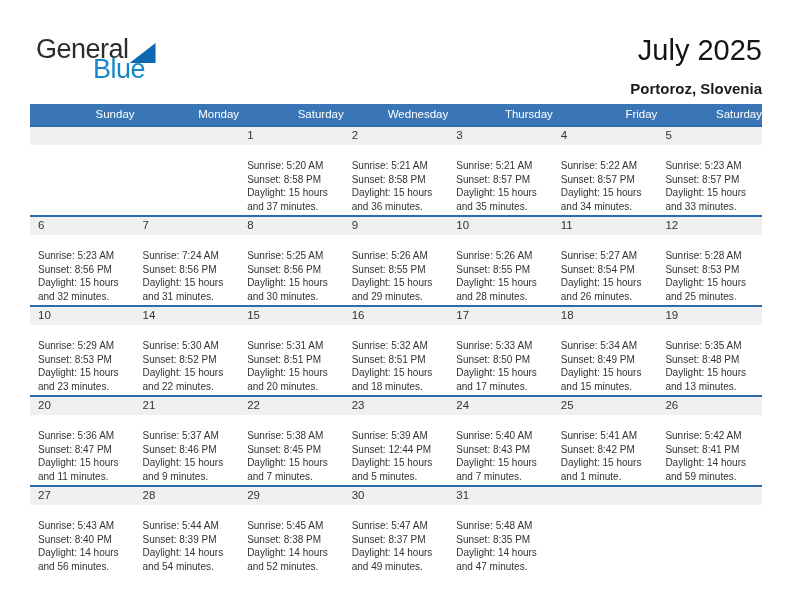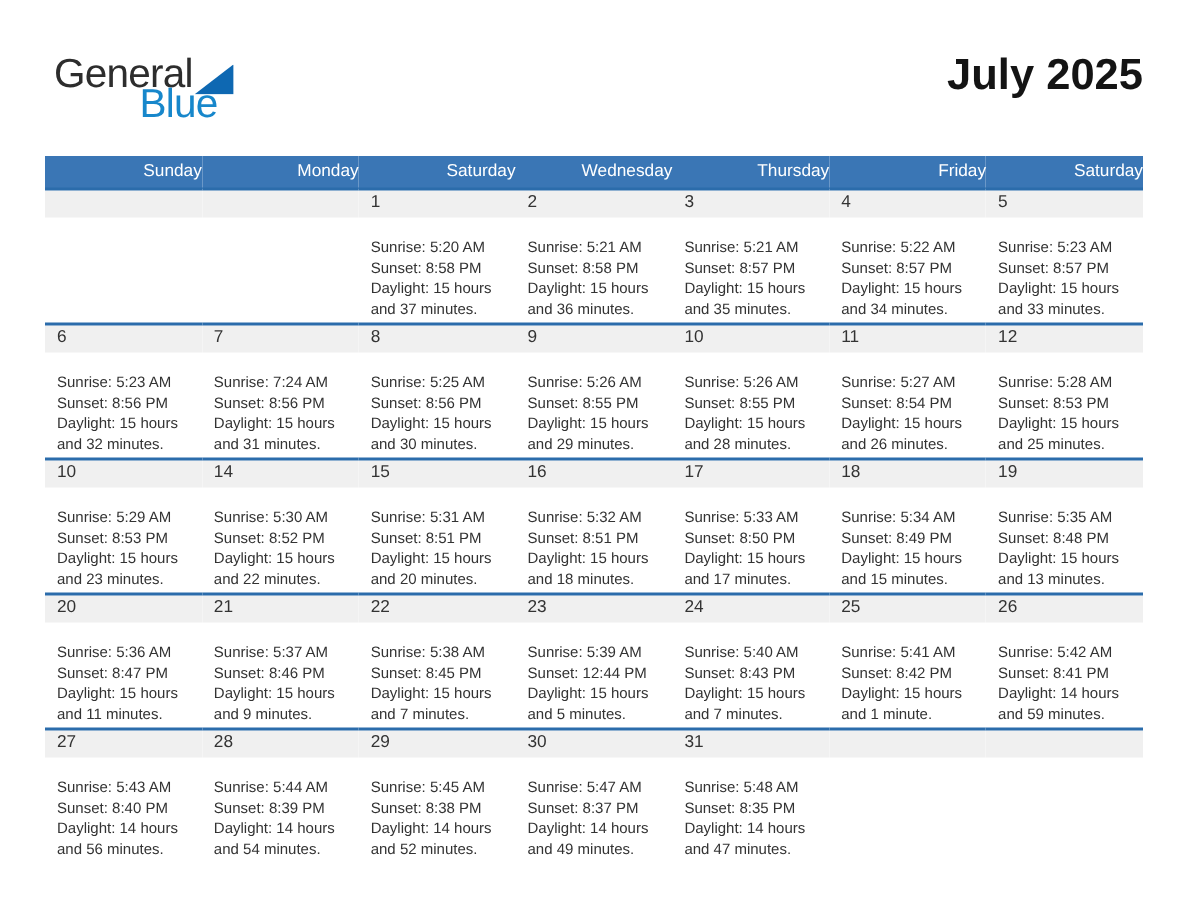--- a/index.html
+++ b/index.html
@@ -12,21 +12,21 @@
   }
   
   .logo{position:absolute;left:36px;top:36px;line-height:1;}
   .logo-row1{display:flex;align-items:flex-end;}
   .logo-general{font-size:27px;color:#2d2d2d;letter-spacing:-0.5px;}
   .tri{display:inline-block;width:26px;height:20px;margin-left:1px;
        background:var(--triangle-blue);
        clip-path:polygon(100% 0,100% 100%,0 100%);}
   .logo-blue{font-size:27px;color:var(--logo-blue);margin:-7px 0 0 57px;letter-spacing:-0.5px;}
   .titleblock{position:absolute;right:30px;top:34px;text-align:right;}
-  .title{font-size:29px;font-weight:700;color:#141414;}
+  .title{font-size:29px;font-weight:400;color:#141414;}
   .subtitle{font-size:15px;font-weight:700;color:#1c1c1c;margin-top:13px;}
   
   table.cal{
     position:absolute;left:30px;top:104px;
     width:732px;border-collapse:collapse;table-layout:fixed;
   }
   .cal th{
     background:var(--header-blue);color:#ffffff;
     font-size:11.5px;font-weight:400;text-align:right;
     padding:4px 0 5px 8px;height:12px;
@@ -53,20 +53,21 @@
   <div class="logo">
     <div class="logo-row1">
       <span class="logo-general">General</span>
       <span class="tri"></span>
     </div>
     <div class="logo-blue">Blue</div>
   </div>
 
   <div class="titleblock">
     <div class="title">July 2025</div>
+    <div class="subtitle">Portoroz, Slovenia</div>
   </div>
 
   <table class="cal">
     <thead>
       <tr>
         <th>Sunday</th>
         <th>Monday</th>
         <th>Saturday</th>
         <th>Wednesday</th>
         <th>Thursday</th>

